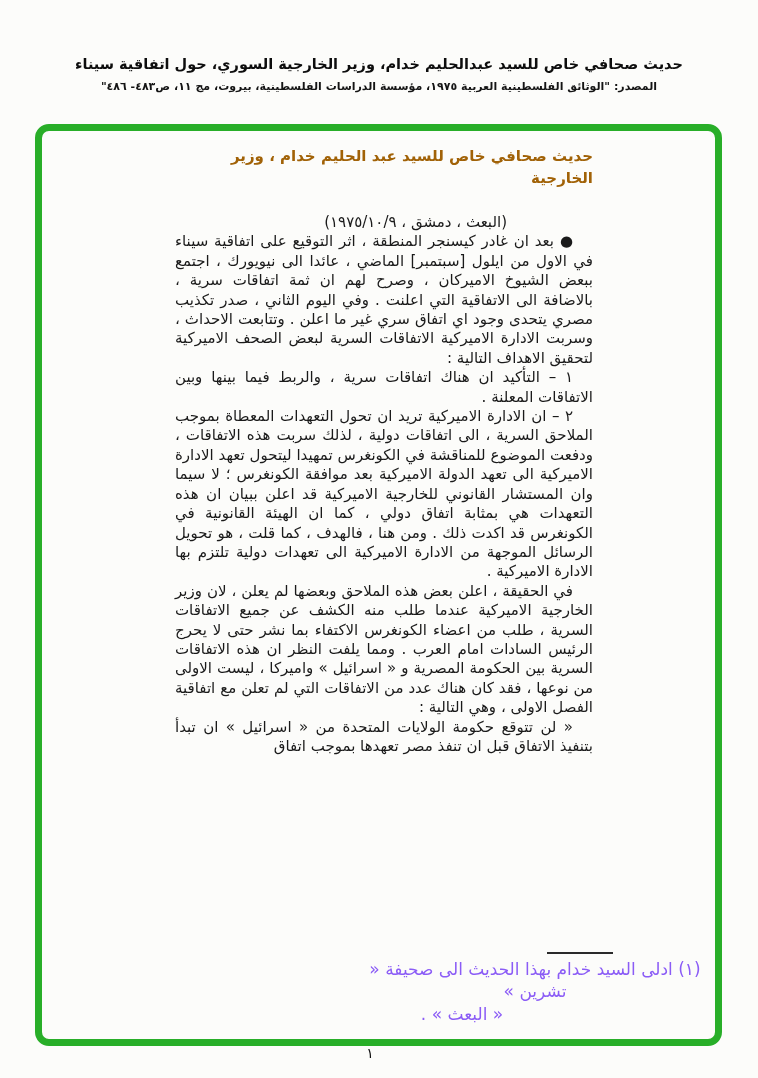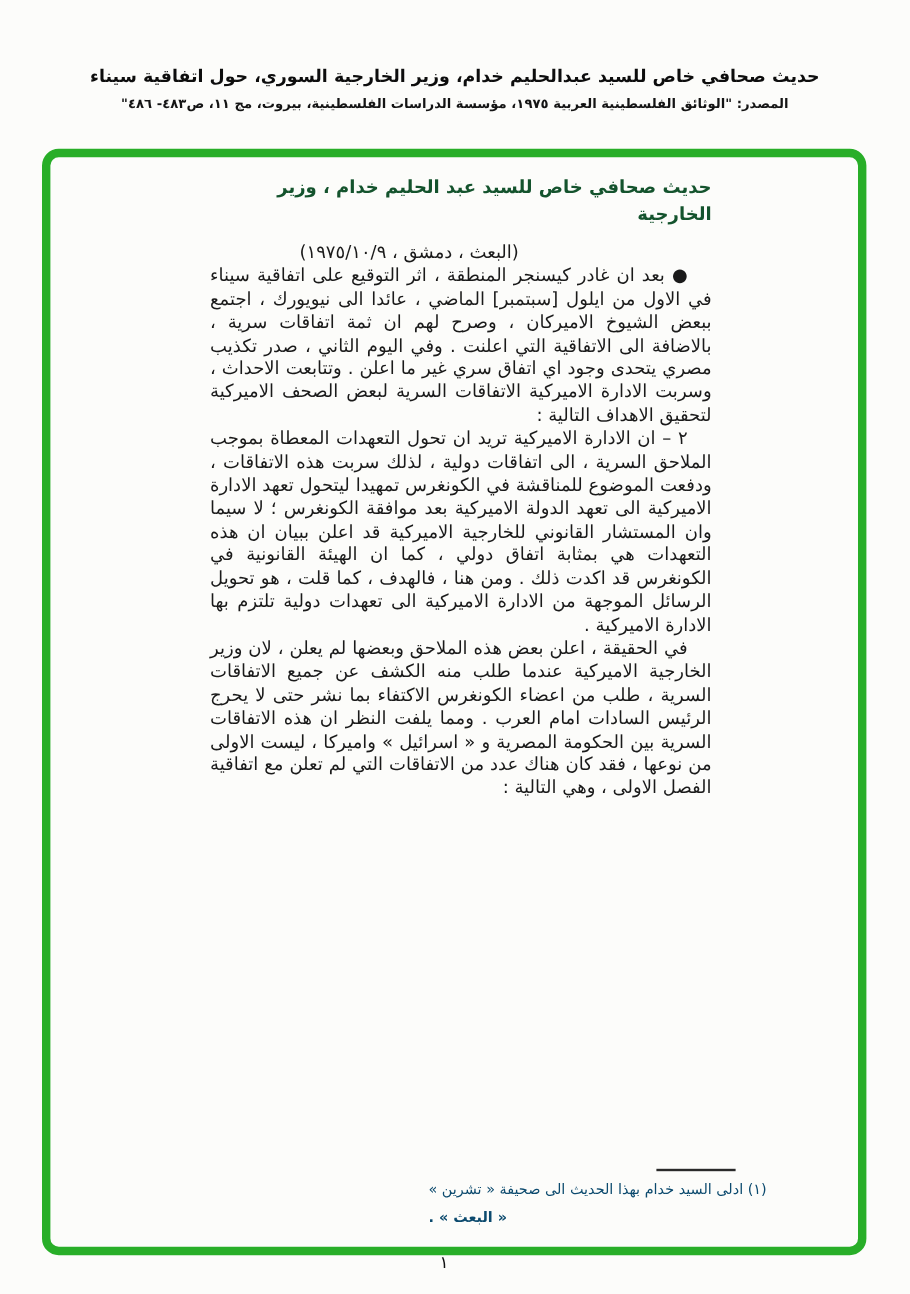--- a/index.html
+++ b/index.html
@@ -23,34 +23,34 @@
     width:687px; height:922px;
     border:7px solid #28ae28;
     border-radius:14px;
     background:transparent;
   }
   .content-col {
     position:absolute; top:15px; right:122px; width:418px;
     direction:rtl; text-align:justify;
     font-size:15px; line-height:19.4px; color:#1a1a1a;
   }
-  .doc-title { font-weight:bold; font-size:15px; line-height:21.5px; text-align:right; color:#14532d; }
+  .doc-title { font-weight:bold; font-size:15px; line-height:21.5px; text-align:right; color:#a16207; }
   .doc-title .line2 { padding-right:122px; }
-  .dateline { margin-top:12px; padding-right:86px; text-align:center; font-size:15px; }
+  .dateline { margin-top:24px; padding-right:86px; text-align:right; font-size:15px; }
   .content-col p { text-indent:20px; text-align:justify; }
   .content-col p.first-para { margin-top:0; }
 
   .footnote {
     position:absolute; right:2px; bottom:14px; width:356px;
-    direction:rtl; font-size:12px; line-height:22.5px;
-    text-align:left; color:#0c4a6e;
+    direction:rtl; font-size:17px; line-height:22.5px;
+    text-align:center; color:#8b5cf6;
   }
   .fn-rule { width:66px; border-top:2px solid #2a2a2a; margin-right:100px; margin-bottom:4px; }
   .footnote .l2 { padding-right:26px; }
-  .footnote .l3 { padding-right:146px;font-weight:bold; }
+  .footnote .l3 { padding-right:146px; }
 
   .page-number {
     position:absolute; top:1045px; left:340px; width:60px;
     text-align:center; font-size:14px; color:#111;
   }
 </style>
 </head>
 <body>
 
 <header class="page-header">
@@ -58,22 +58,24 @@
   <div class="hdr-source">المصدر: "الوثائق الفلسطينية العربية ١٩٧٥، مؤسسة الدراسات الفلسطينية، بيروت، مج ١١، ص٤٨٣- ٤٨٦"</div>
 </header>
 
 <div class="annotation-box">
   <div class="content-col">
     <div class="doc-title">
       <div class="line1">حديث صحافي خاص للسيد عبد الحليم خدام ، وزير الخارجية</div>
     </div>
     <div class="dateline">(البعث ، دمشق ، ١٩٧٥/١٠/٩)</div>
     <p class="first-para">● بعد ان غادر كيسنجر المنطقة ، اثر التوقيع على اتفاقية سيناء في الاول من ايلول [سبتمبر] الماضي ، عائدا الى نيويورك ، اجتمع ببعض الشيوخ الاميركان ، وصرح لهم ان ثمة اتفاقات سرية ، بالاضافة الى الاتفاقية التي اعلنت . وفي اليوم الثاني ، صدر تكذيب مصري يتحدى وجود اي اتفاق سري غير ما اعلن . وتتابعت الاحداث ، وسربت الادارة الاميركية الاتفاقات السرية لبعض الصحف الاميركية لتحقيق الاهداف التالية :</p>
+    <p>١ – التأكيد ان هناك اتفاقات سرية ، والربط فيما بينها وبين الاتفاقات المعلنة .</p>
     <p>٢ – ان الادارة الاميركية تريد ان تحول التعهدات المعطاة بموجب الملاحق السرية ، الى اتفاقات دولية ، لذلك سربت هذه الاتفاقات ، ودفعت الموضوع للمناقشة في الكونغرس تمهيدا ليتحول تعهد الادارة الاميركية الى تعهد الدولة الاميركية بعد موافقة الكونغرس ؛ لا سيما وان المستشار القانوني للخارجية الاميركية قد اعلن ببيان ان هذه التعهدات هي بمثابة اتفاق دولي ، كما ان الهيئة القانونية في الكونغرس قد اكدت ذلك . ومن هنا ، فالهدف ، كما قلت ، هو تحويل الرسائل الموجهة من الادارة الاميركية الى تعهدات دولية تلتزم بها الادارة الاميركية .</p>
     <p>في الحقيقة ، اعلن بعض هذه الملاحق وبعضها لم يعلن ، لان وزير الخارجية الاميركية عندما طلب منه الكشف عن جميع الاتفاقات السرية ، طلب من اعضاء الكونغرس الاكتفاء بما نشر حتى لا يحرج الرئيس السادات امام العرب . ومما يلفت النظر ان هذه الاتفاقات السرية بين الحكومة المصرية و « اسرائيل » واميركا ، ليست الاولى من نوعها ، فقد كان هناك عدد من الاتفاقات التي لم تعلن مع اتفاقية الفصل الاولى ، وهي التالية :</p>
+    <p>« لن تتوقع حكومة الولايات المتحدة من « اسرائيل » ان تبدأ بتنفيذ الاتفاق قبل ان تنفذ مصر تعهدها بموجب اتفاق</p>
   </div>
 
   <div class="footnote">
     <div class="fn-rule"></div>
     <div class="l1">(١) ادلى السيد خدام بهذا الحديث الى صحيفة « تشرين »</div>
     <div class="l3">« البعث » .</div>
   </div>
 </div>
 
 <div class="page-number">١</div>

